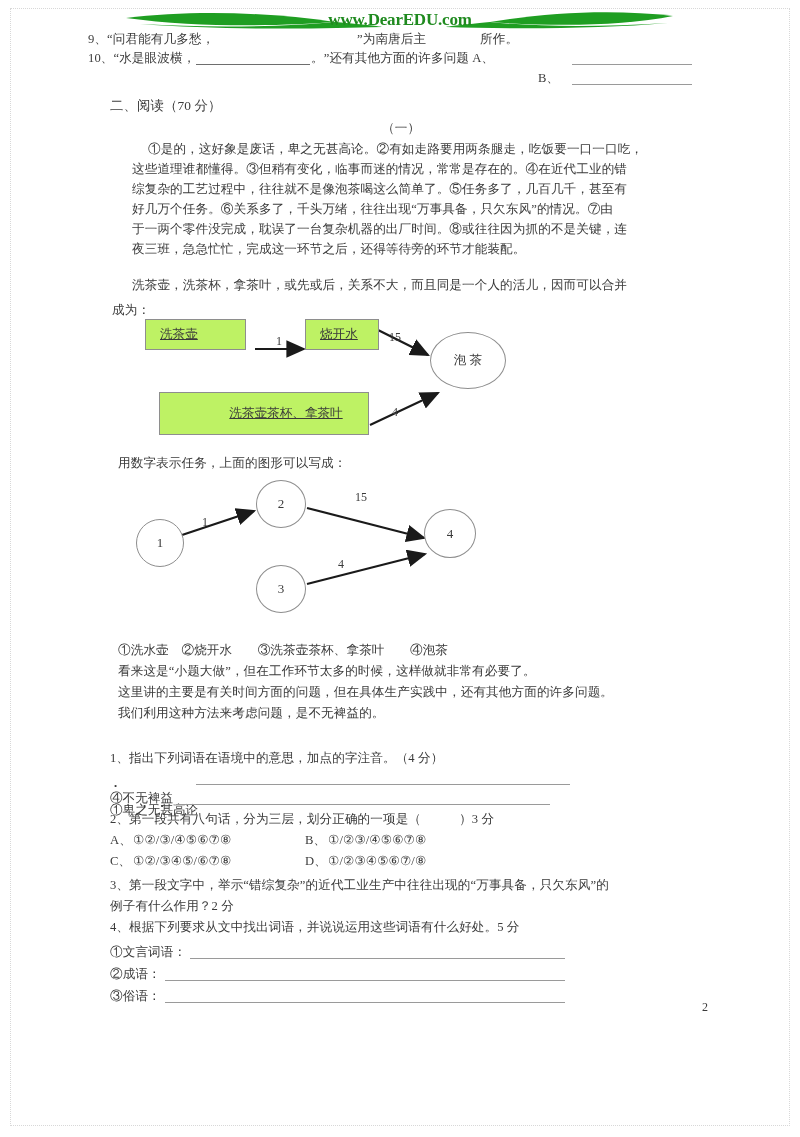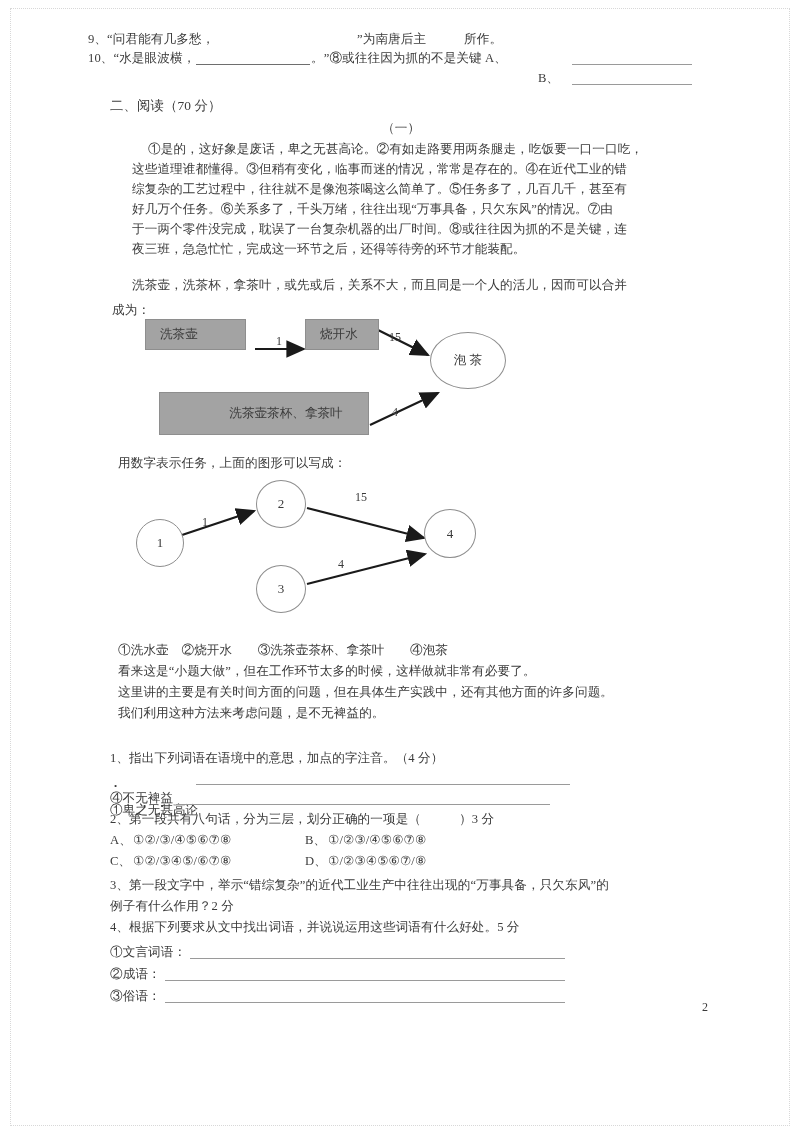--- a/index.html
+++ b/index.html
@@ -74,26 +74,27 @@
     border-bottom: 1px solid #9a9a9a;
     height: 0;
   }
   .rule.thick { border-bottom: 1px solid #6e6e6e; }
 
   
   .diagram1 { position: absolute; left: 0; top: 0; }
   .dbox {
     position: absolute;
     border: 1px solid #8e8e8e;
-    background: #a3a3a3;
+    background: #bef264;
     box-sizing: border-box;
     display: flex;
     align-items: center;
     font-size: 12.6px;
     color: #3a3a3a;
+    text-decoration: underline;
   }
   .dbox.pad { padding-left: 14px; }
   .dbox.ctr { justify-content: center; }
   .dcircle {
     position: absolute;
     border: 1px solid #8e8e8e;
     border-radius: 50%;
     background: #ffffff;
     box-sizing: border-box;
     display: flex;
@@ -162,30 +163,39 @@
     letter-spacing: 6px;
   }
 </style>
 </head>
 <body>
 
 <div id="page">
 
   <div class="page-frame"></div>
 
+  <div class="header-logo">
+    <svg width="560" height="32" viewBox="0 0 560 32">
+      <path d="M6,12 C70,4 150,6 215,16 C160,20 80,22 6,12 Z" fill="#1f9e22"></path>
+      <path d="M215,16 C250,19 258,20 262,21 C200,23 100,24 20,18 C90,22 160,21 215,16 Z" fill="#1f9e22"></path>
+      <path d="M553,10 C495,3 430,6 370,16 C425,20 500,21 553,10 Z" fill="#1f9e22"></path>
+      <path d="M370,16 C340,19 330,20 326,21 C390,23 480,23 548,17 C480,21 420,21 370,16 Z" fill="#1f9e22"></path>
+    </svg>
+    <div class="logo-text">www.DearEDU.com</div>
+  </div>
 
   <div class="doc">
 
     <div class="line" style="left:88px; top:31px;">9、“问君能有几多愁，</div>
     <div class="line" style="left:357px; top:31px;">”为南唐后主</div>
-    <div class="line" style="left:464px; top:31px;font-family:Liberation Serif, serif;">所作。</div>
+    <div class="line" style="left:480px; top:31px;font-family:Liberation Serif, serif;">所作。</div>
 
     <div class="line" style="left:88px; top:50px;">10、“水是眼波横，</div>
     <div class="rule thick" style="left:196px; top:64px; width:114px;"></div>
-    <div class="line" style="left:311px; top:50px;">。”⑧或往往因为抓的不是关键 A、</div>
+    <div class="line" style="left:311px; top:50px;">。”还有其他方面的许多问题 A、</div>
     <div class="rule" style="left:572px; top:64px; width:120px;"></div>
     <div class="line" style="left:538px; top:70px;">B、</div>
     <div class="rule" style="left:572px; top:84px; width:120px;"></div>
 
     <div class="line" style="left:110px; top:97px; font-size:13.4px;">二、阅读（70 分）</div>
     <div class="line" style="left:382px; top:120px;">（一）</div>
 
     <div class="line" style="left:148px; top:141px;">①是的，这好象是废话，卑之无甚高论。②有如走路要用两条腿走，吃饭要一口一口吃，</div>
     <div class="line" style="left:132px; top:161px;">这些道理谁都懂得。③但稍有变化，临事而迷的情况，常常是存在的。④在近代工业的错</div>
     <div class="line" style="left:132px; top:181px;">综复杂的工艺过程中，往往就不是像泡茶喝这么简单了。⑤任务多了，几百几千，甚至有</div>

